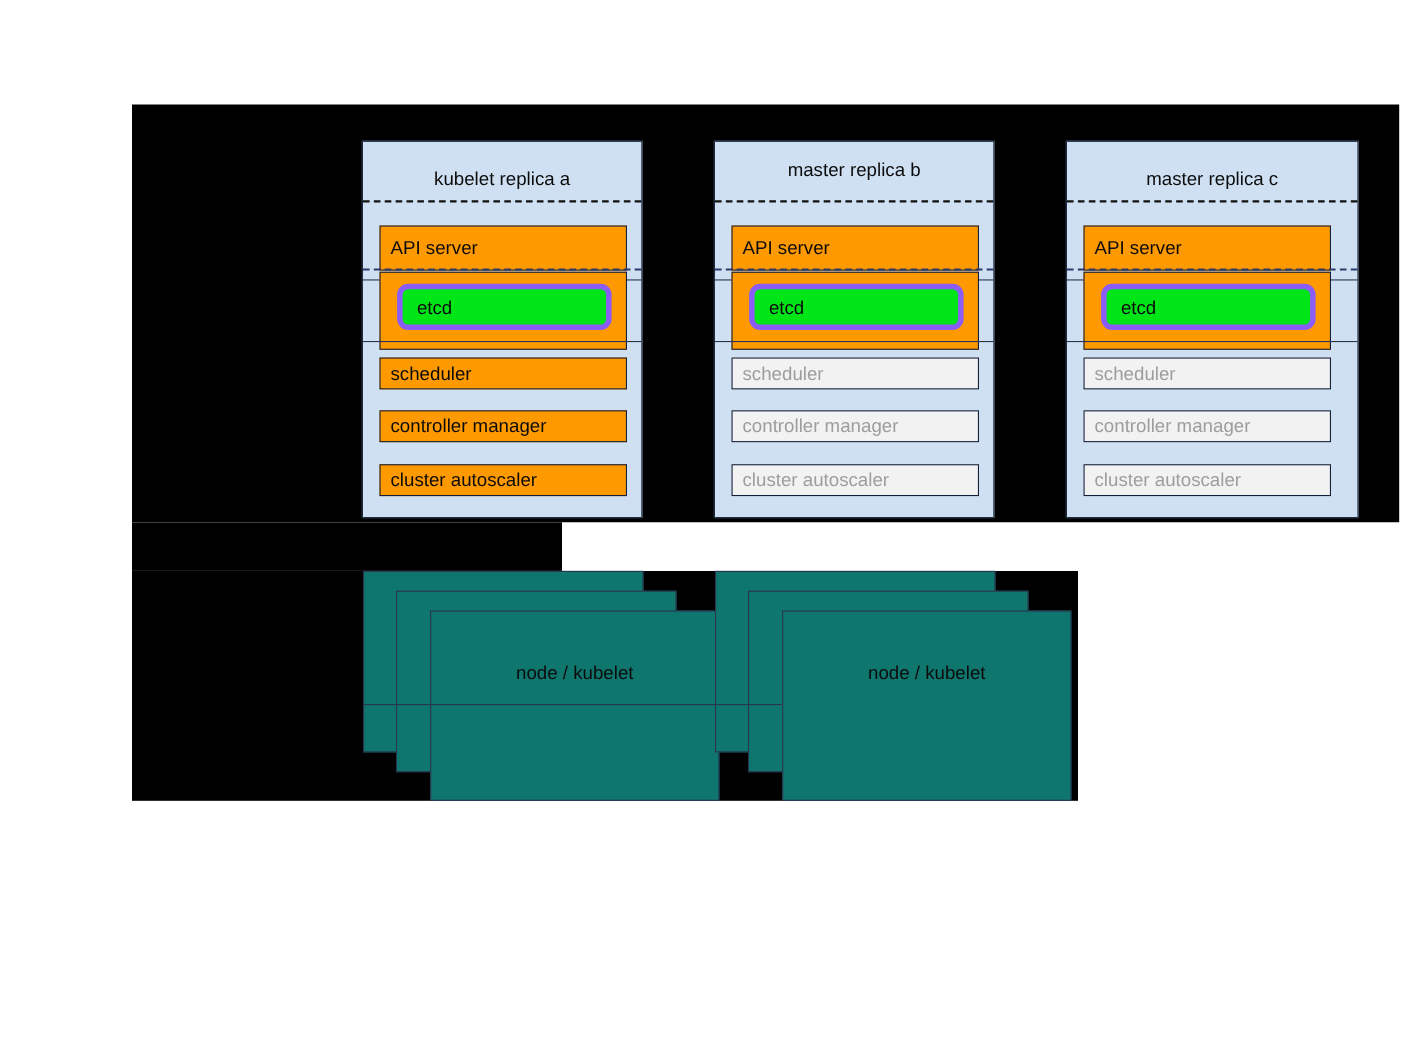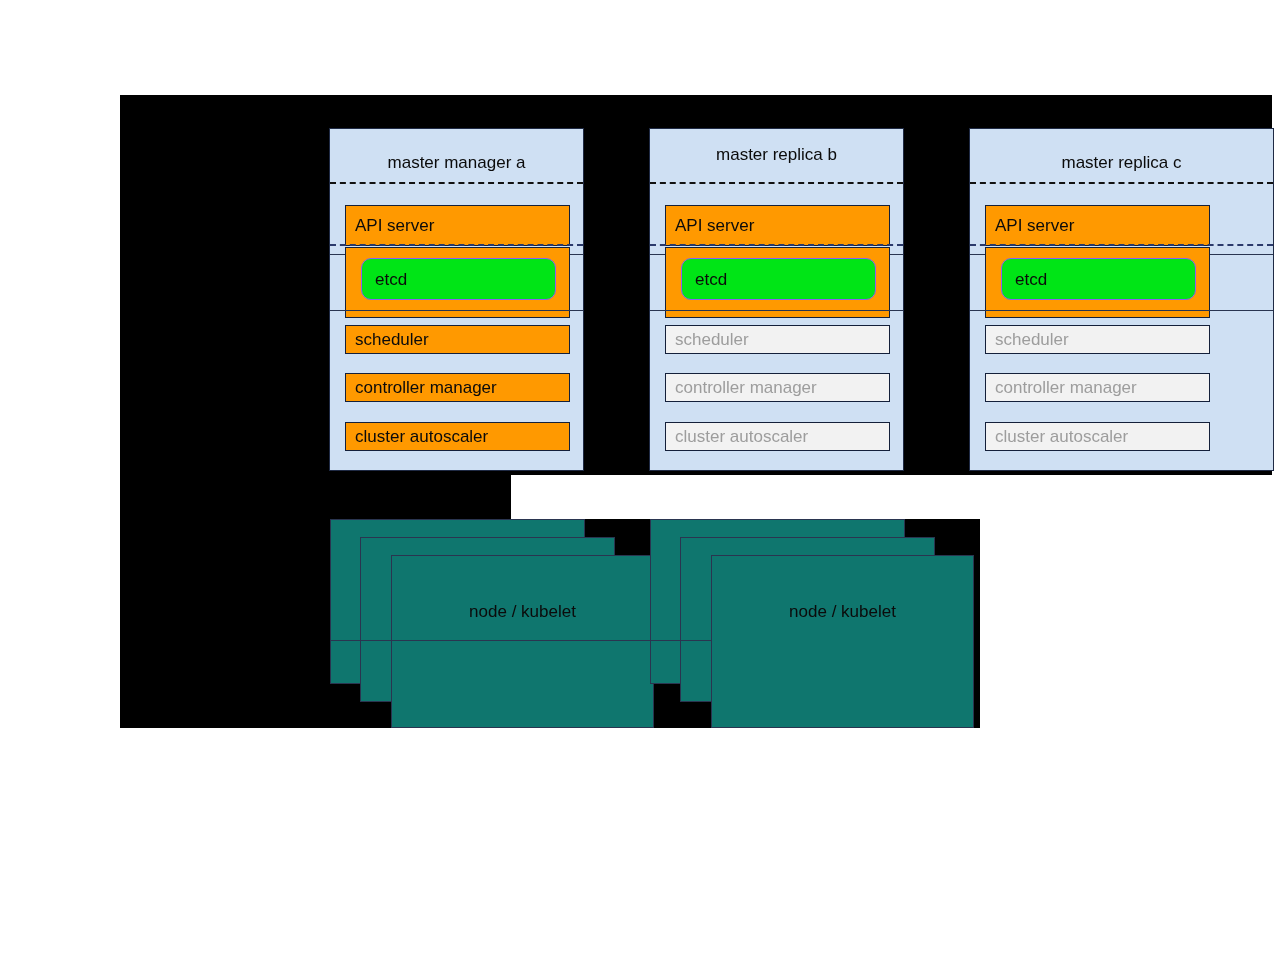--- a/index.html
+++ b/index.html
@@ -66,21 +66,21 @@
   .etcd-band{
     position:absolute;
     box-sizing:border-box;
     background:#ff9900;
     border:1px solid #14203a;
   }
   .etcd{
     position:absolute;
     box-sizing:border-box;
     background:#00e516;
-    border:1px solid #8b5cf6;
+    border:5px solid #8b5cf6;
     border-radius:10px;
     display:flex;
     align-items:center;
     padding-left:13px;
     font-size:17px;
     color:#0b0b0b;
     line-height:1;
   }
 
   
@@ -107,21 +107,21 @@
 
 <div id="canvas">
 
   <div class="backdrop" style="left:120px;top:95px;width:1152px;height:380px;"></div>
   <div class="backdrop" style="left:120px;top:475px;width:391px;height:44px;"></div>
   <div class="backdrop" style="left:120px;top:519px;width:860px;height:209px;"></div>
 
   <div class="whitegap" style="left:511px;top:475px;width:769px;height:44px;"></div>
 
   <div class="panel" style="left:329px;top:128px;width:255px;height:343px;">
-    <div class="replica-title" style="top:25px;">master manager a</div>
+    <div class="replica-title" style="top:25px;">kubelet replica a</div>
 
     <div class="dash" style="top:53px;"></div>
 
     <div class="comp active" style="left:15px;top:76px;width:225px;height:41px;">
       <span>API server</span>
     </div>
 
     <div class="dash blue" style="top:115px;"></div>
     <div class="hair" style="top:125px;"></div>
 
@@ -166,21 +166,21 @@
       <span>scheduler</span>
     </div>
     <div class="comp idle" style="left:15px;top:244px;width:225px;height:29px;">
       <span>controller manager</span>
     </div>
     <div class="comp idle" style="left:15px;top:293px;width:225px;height:29px;">
       <span>cluster autoscaler</span>
     </div>
   </div>
 
-  <div class="panel" style="left:969px;top:128px;width:305px;height:343px;">
+  <div class="panel" style="left:969px;top:128px;width:266px;height:343px;">
     <div class="replica-title" style="top:25px;">master replica c</div>
 
     <div class="dash" style="top:53px;"></div>
 
     <div class="comp active" style="left:15px;top:76px;width:225px;height:41px;">
       <span>API server</span>
     </div>
 
     <div class="dash blue" style="top:115px;"></div>
     <div class="hair" style="top:125px;"></div>

